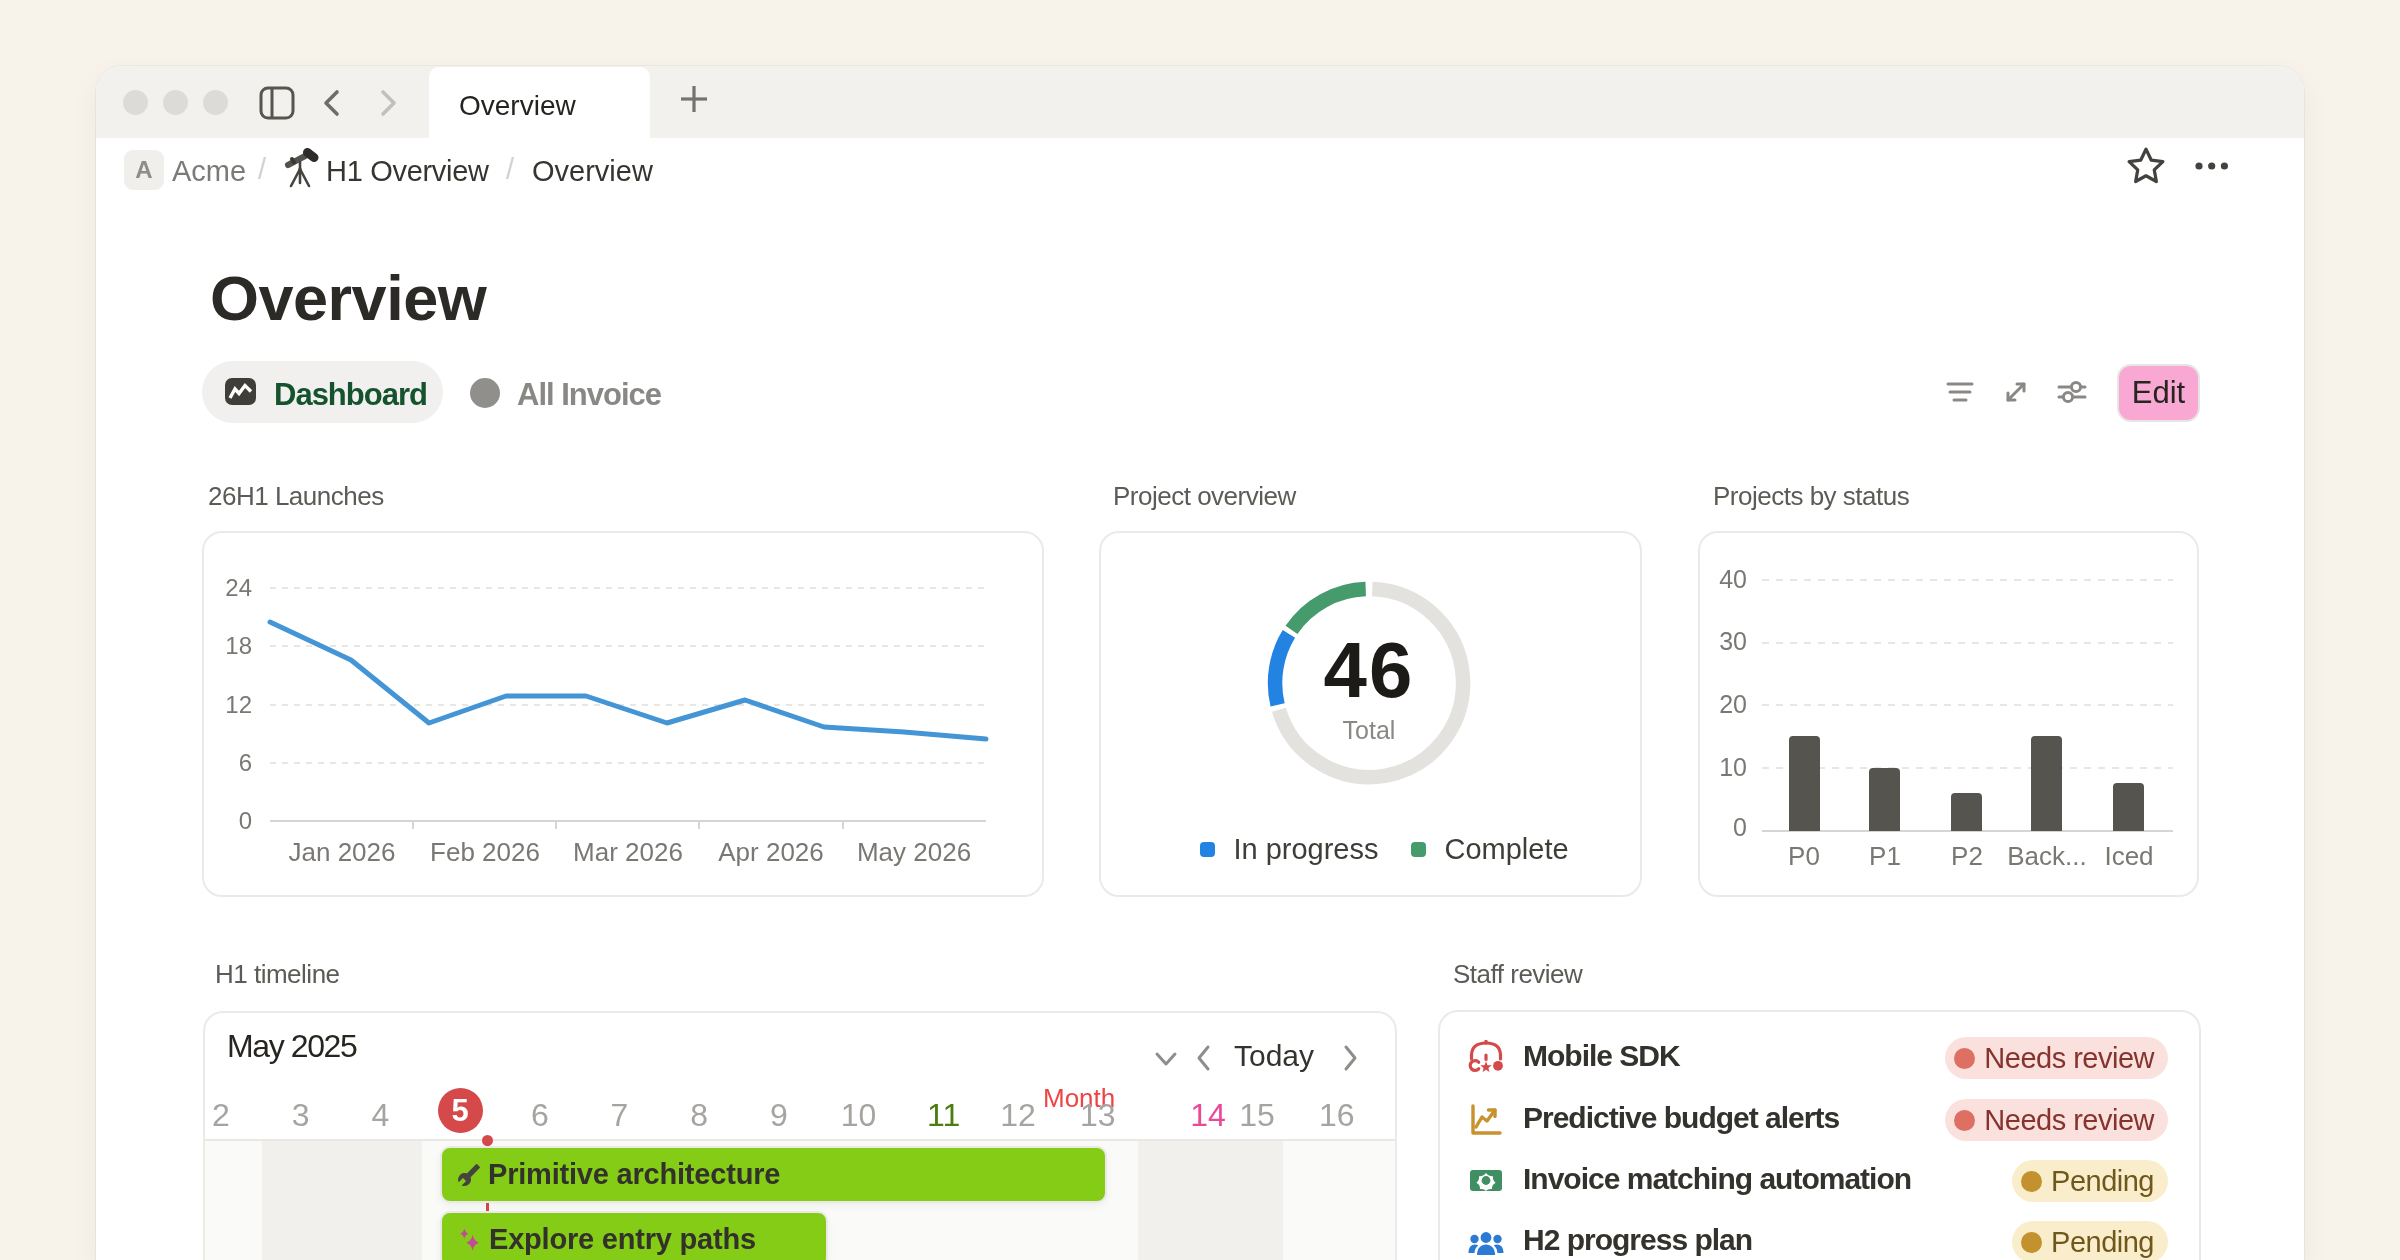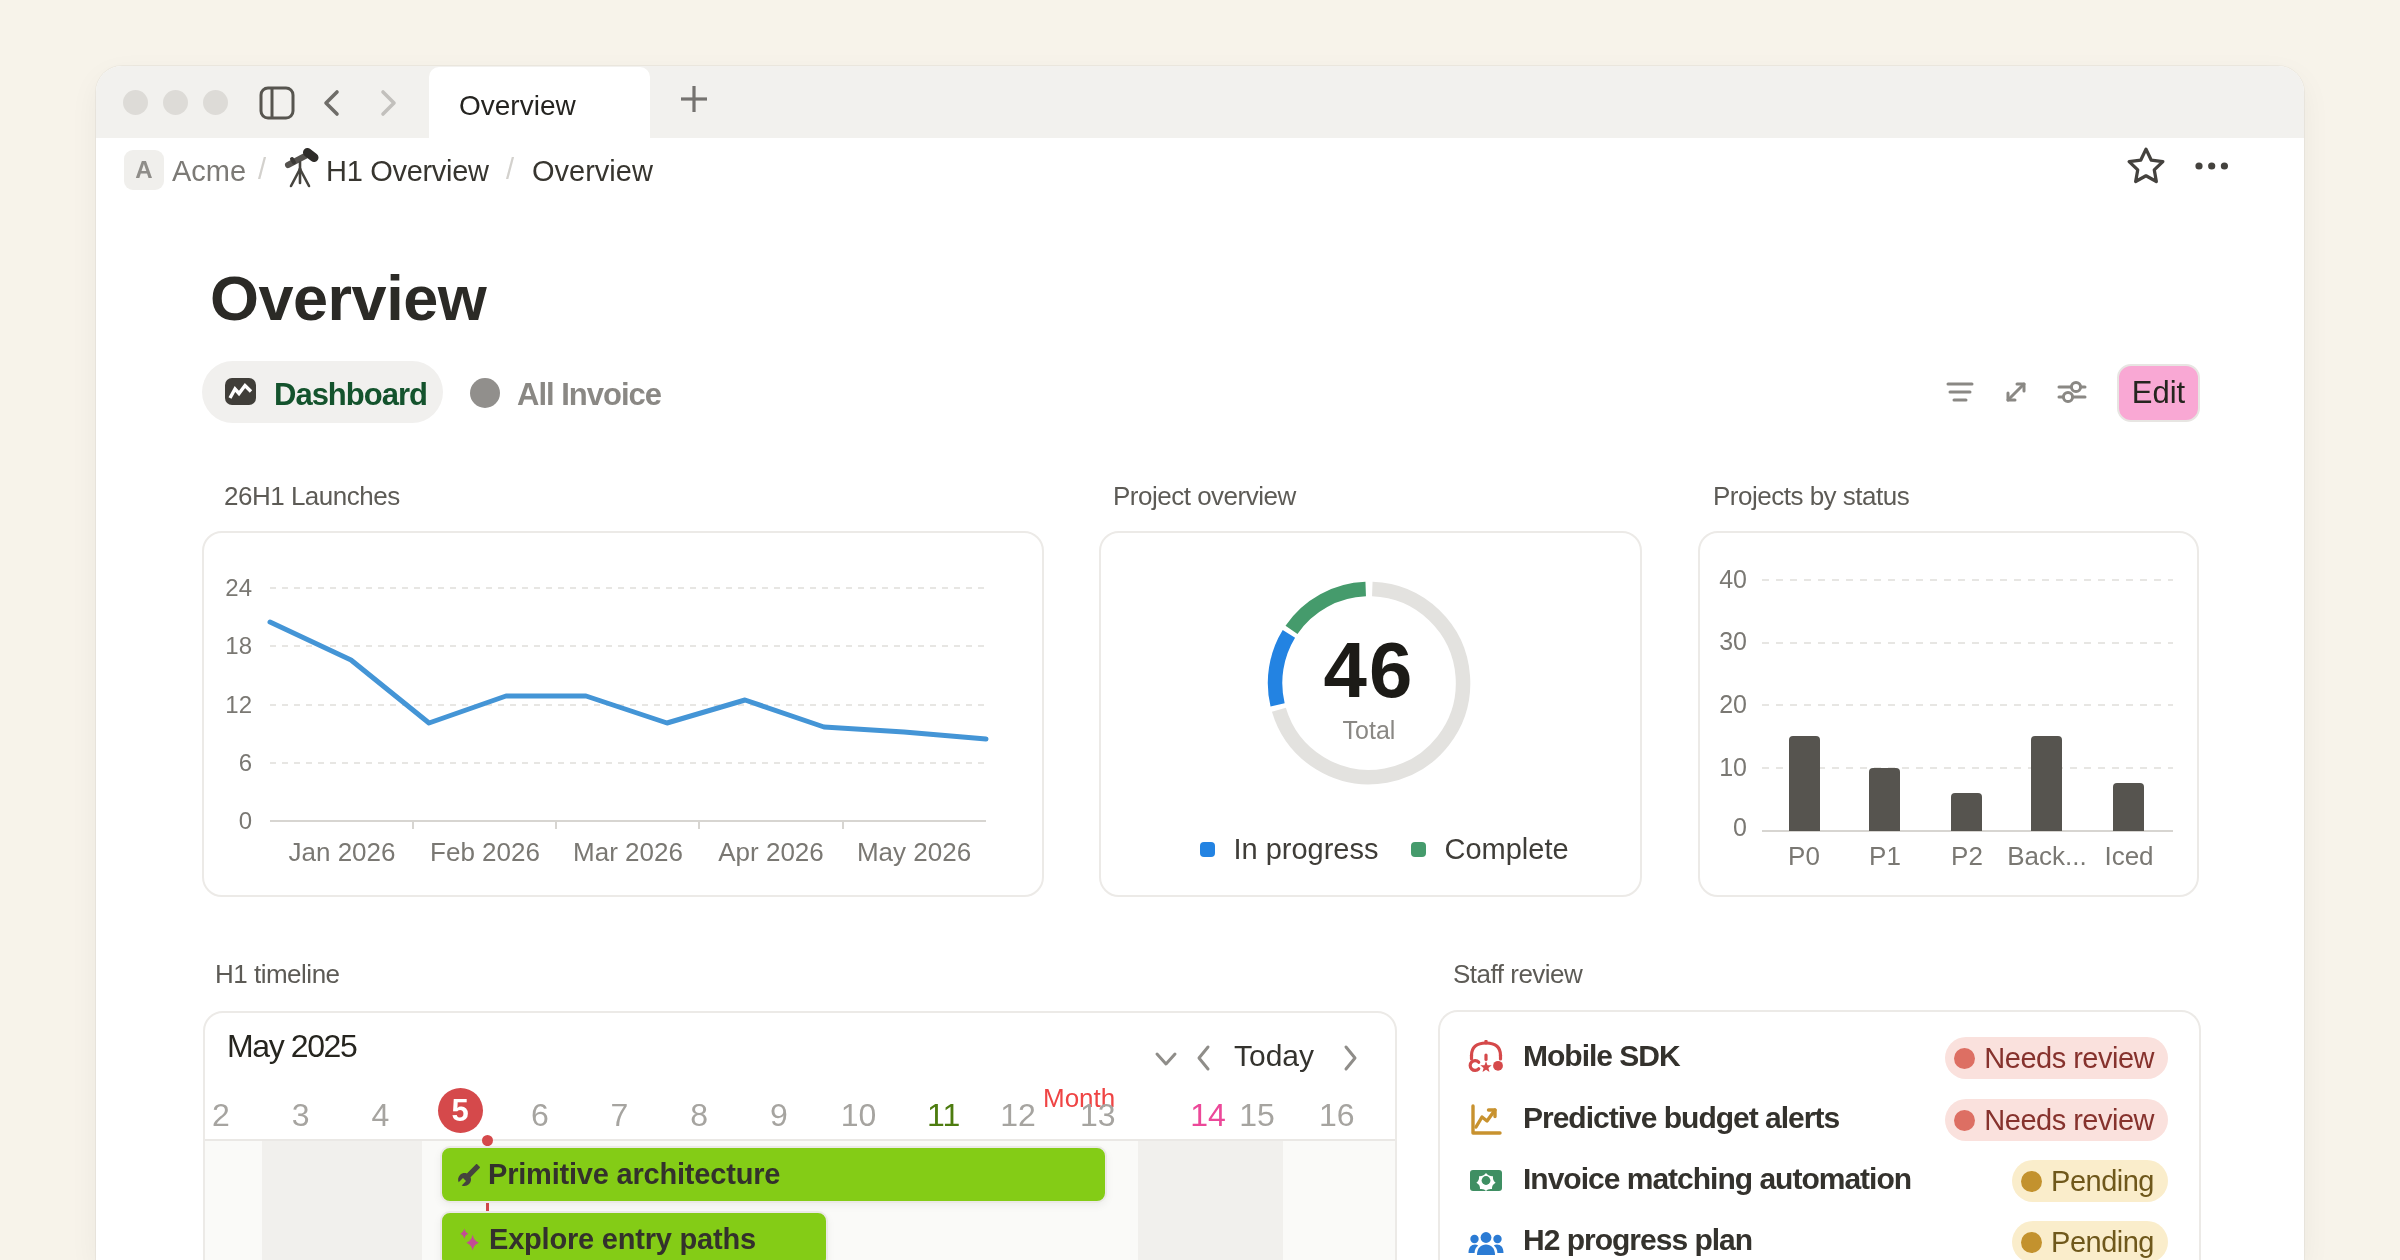--- a/index.html
+++ b/index.html
@@ -117,21 +117,21 @@
     <line x1="5" y1="13" x2="31" y2="13"></line>
     <line x1="5" y1="23" x2="31" y2="23"></line>
     <circle cx="22" cy="13" r="4.6"></circle>
     <circle cx="14" cy="23" r="4.6"></circle>
   </g>
 </svg>
 <div class="abs" style="left:2117px; top:364px; width:83px; height:58px; border:2px solid #E7E5E2; border-radius:14px; background:#f9a8d4;">
   <div style="text-align:center; line-height:54px; font-size:31px; font-weight:500; color:#26251F;">Edit</div>
 </div>
 
-<div class="seclabel" style="left:224px; top:481px;">26H1 Launches</div>
+<div class="seclabel" style="left:208px; top:481px;">26H1 Launches</div>
 <div class="seclabel" style="left:1113px; top:481px;">Project overview</div>
 <div class="seclabel" style="left:1713px; top:481px;">Projects by status</div>
 
 <div class="card" style="left:202px; top:531px; width:842px; height:366px;"></div>
 <svg class="abs" style="left:202px; top:531px;" width="842" height="366" viewBox="0 0 842 366">
   <g font-family="Liberation Sans, sans-serif" font-size="24" fill="#7A7873">
     <text x="50" y="65" text-anchor="end">24</text>
     <text x="50" y="123" text-anchor="end">18</text>
     <text x="50" y="182" text-anchor="end">12</text>
     <text x="50" y="240" text-anchor="end">6</text>

